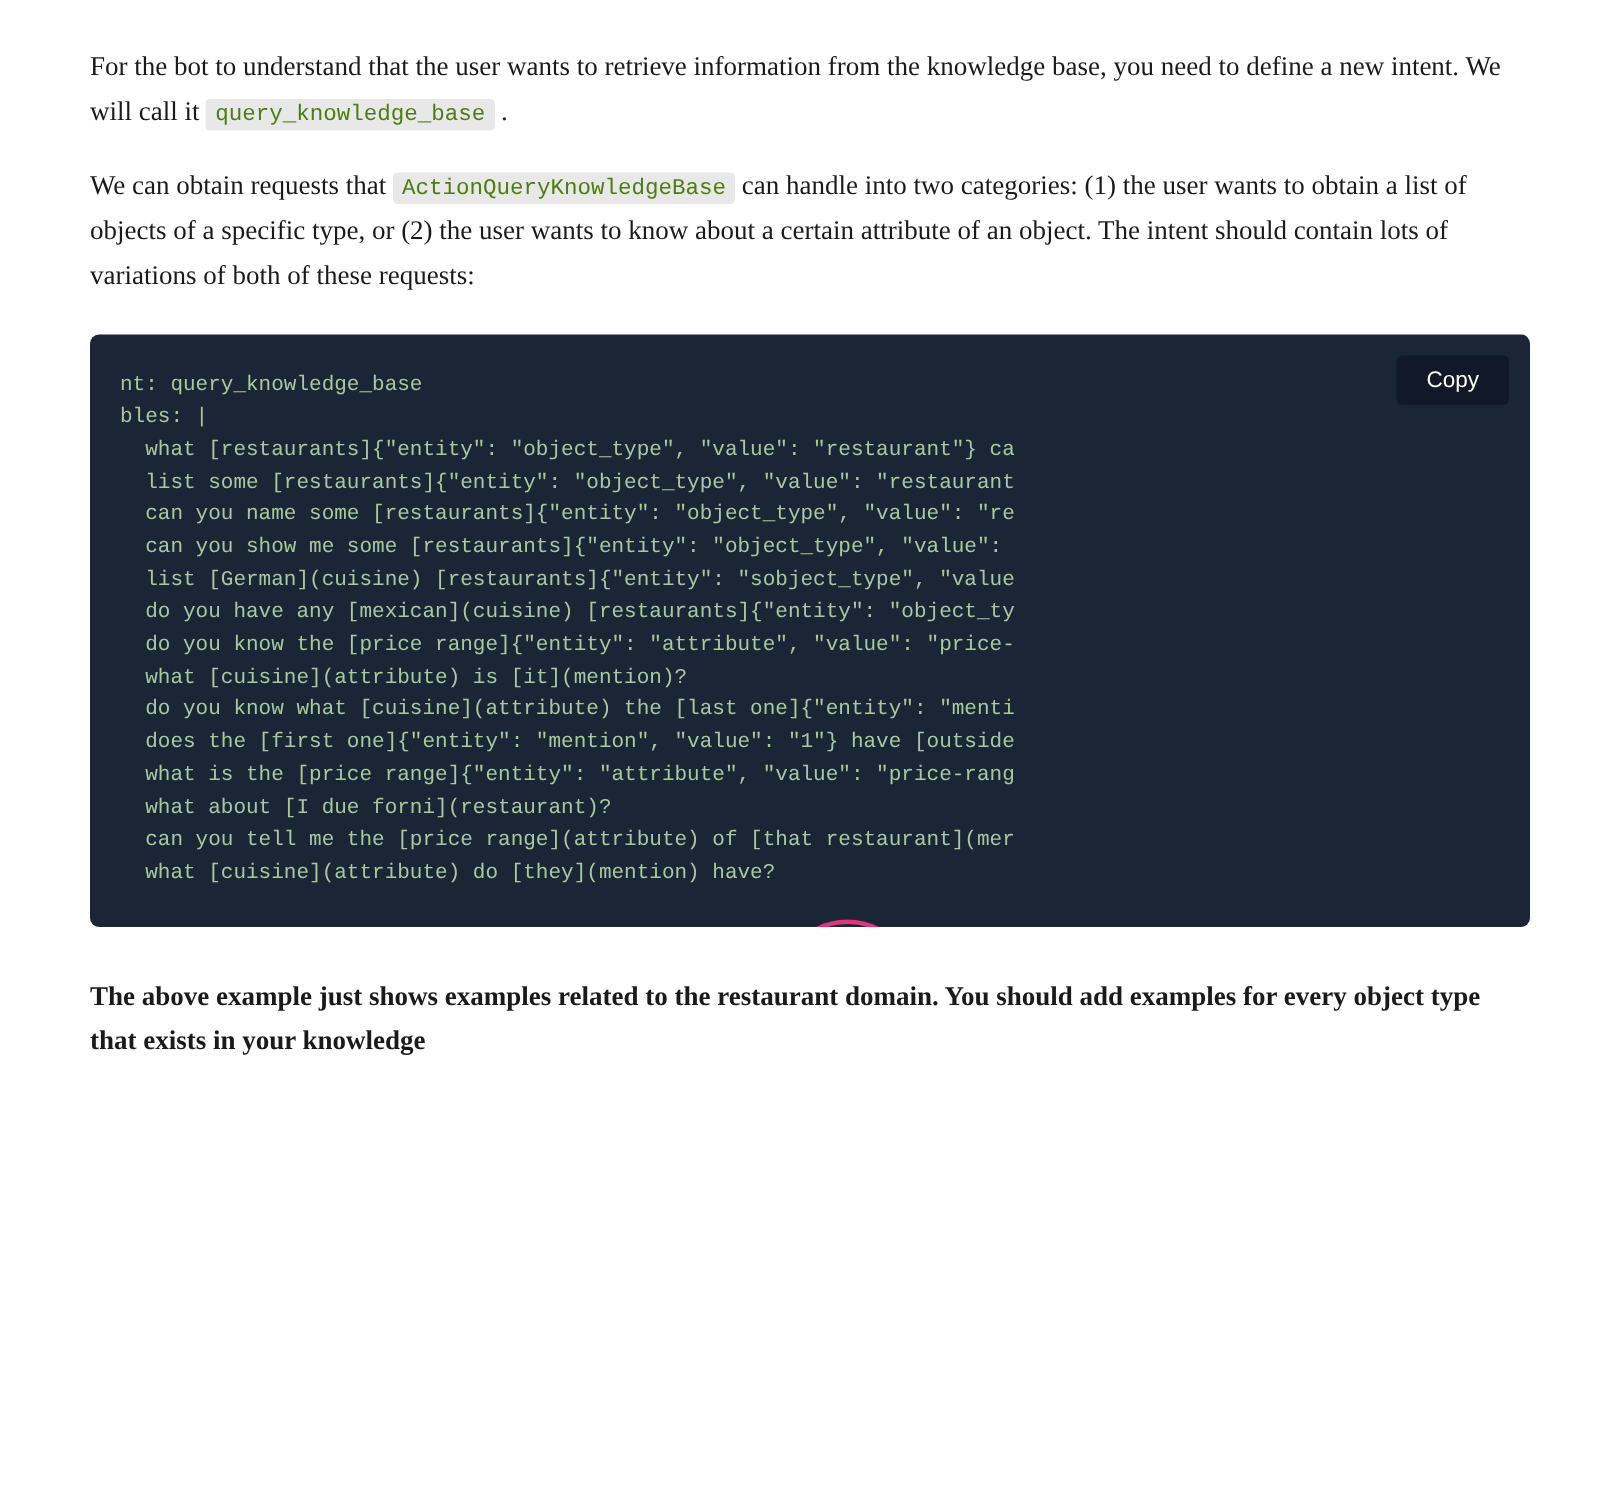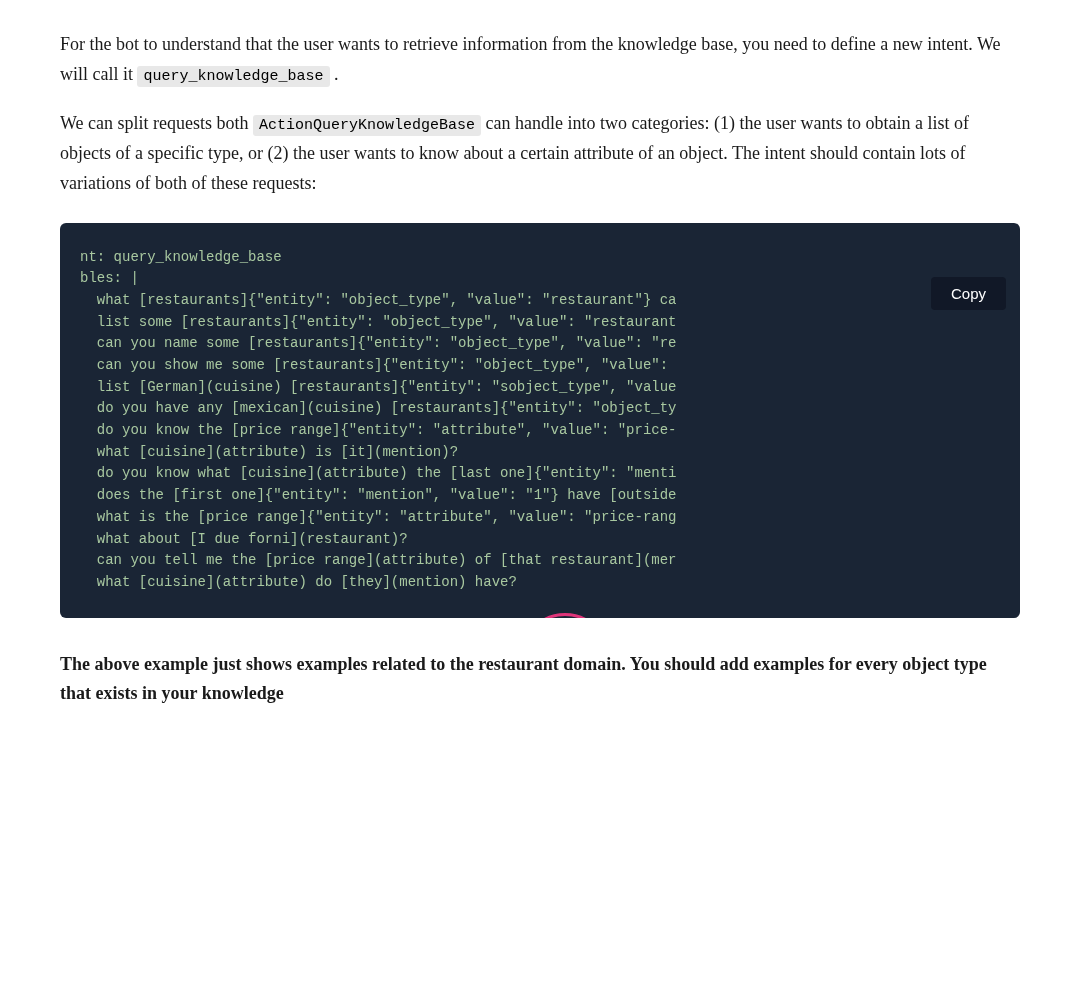--- a/index.html
+++ b/index.html
@@ -25,21 +25,21 @@
       line-height: 1.65;
       color: #1a1a1a;
     }
 
     .inline-code {
       background: #e8e8e8;
       border-radius: 3px;
       padding: 2px 6px;
       font-family: 'Courier New', Courier, monospace;
       font-size: 15px;
-      color: #000000;
+      color: #4d7c0f;
     }
 
     .code-block-wrapper {
       background: #1a2535;
       border-radius: 6px;
       margin: 24px 0;
       position: relative;
       overflow: hidden;
     }
 
@@ -50,21 +50,20 @@
       background: #111827;
       color: #ffffff;
       border: none;
       padding: 8px 20px;
       font-size: 15px;
       font-weight: 500;
       border-radius: 4px;
       cursor: pointer;
       font-family: Arial, sans-serif;
       z-index: 10;
-      margin-top: 40px;
     }
 
     .code-block-scroll {
       overflow-x: auto;
       padding: 24px 4px 24px 20px;
     }
 
     .code-block {
       font-family: 'Courier New', Courier, monospace;
       font-size: 14px;
@@ -102,21 +101,21 @@
 </head>
 <body>
 
 <p class="prose-text">
   <span>For the bot to understand that the user wants to retrieve information from the knowledge base, you need to define a new intent. We will call it</span>
   <code class="inline-code">query_knowledge_base</code>
   <span>.</span>
 </p>
 
 <p class="prose-text">
-  <span>We can split requests both</span>
+  <span>We can obtain requests that</span>
   <code class="inline-code">ActionQueryKnowledgeBase</code>
   <span> </span><span>can handle into two categories: (1) the user wants to obtain a list of objects of a specific type, or (2) the user wants to know about a certain attribute of an object. The intent should contain lots of variations of both of these requests:</span>
 </p>
 
 <div class="code-block-wrapper">
   <button class="copy-button">Copy</button>
   <div class="code-block-scroll">
     <code class="code-block" id="code-display"><span class="code-line">nt: query_knowledge_base</span><span class="code-line">bles: |</span><span class="code-line">  what [restaurants]{"entity": "object_type", "value": "restaurant"} ca</span><span class="code-line">  list some [restaurants]{"entity": "object_type", "value": "restaurant</span><span class="code-line">  can you name some [restaurants]{"entity": "object_type", "value": "re</span><span class="code-line">  can you show me some [restaurants]{"entity": "object_type", "value":</span><span class="code-line">  list [German](cuisine) [restaurants]{"entity": "sobject_type", "value</span><span class="code-line">  do you have any [mexican](cuisine) [restaurants]{"entity": "object_ty</span><span class="code-line">  do you know the [price range]{"entity": "attribute", "value": "price-</span><span class="code-line">  what [cuisine](attribute) is [it](mention)?</span><span class="code-line">  do you know what [cuisine](attribute) the [last one]{"entity": "menti</span><span class="code-line">  does the [first one]{"entity": "mention", "value": "1"} have [outside</span><span class="code-line">  what is the [price range]{"entity": "attribute", "value": "price-rang</span><span class="code-line">  what about [I due forni](restaurant)?</span><span class="code-line">  can you tell me the [price range](attribute) of [that restaurant](mer</span><span class="code-line">  what [cuisine](attribute) do [they](mention) have?</span></code>
   </div>
   <div class="highlight-circle"></div>

